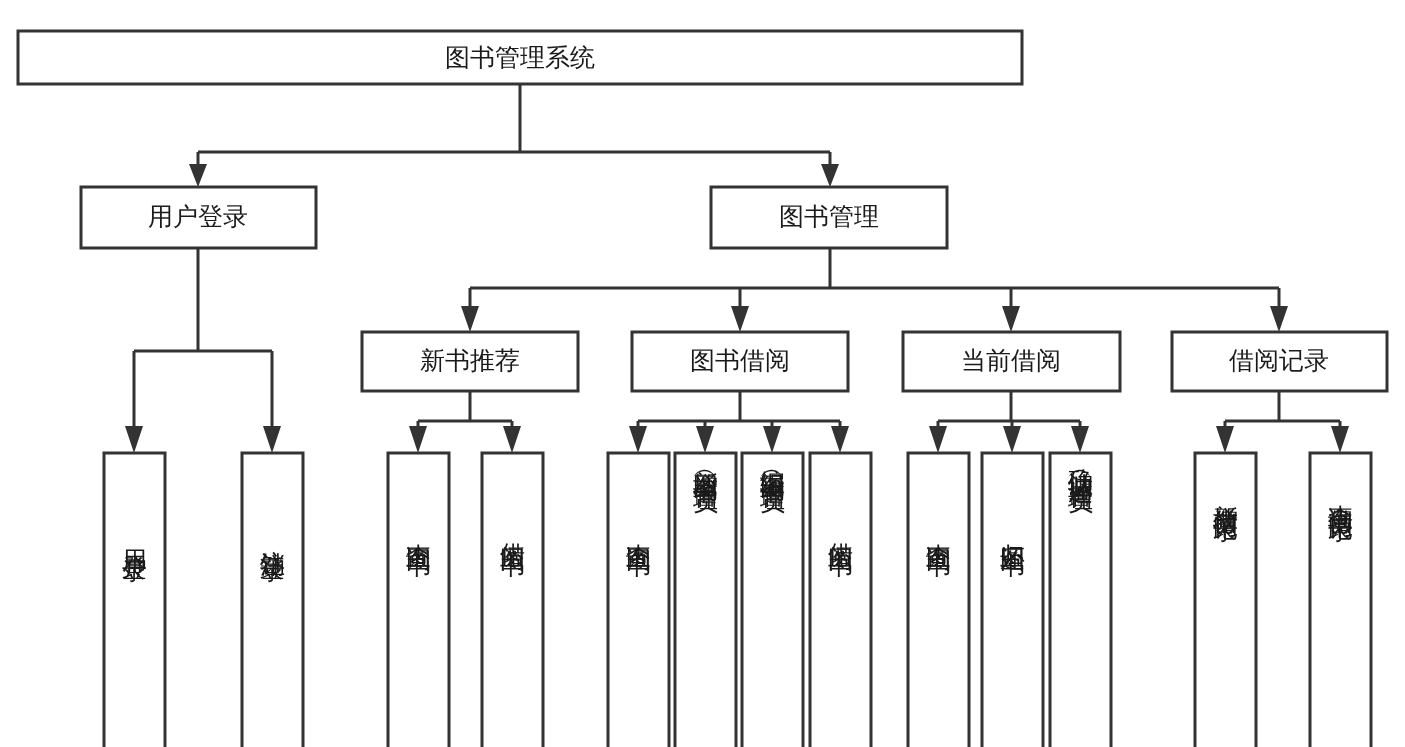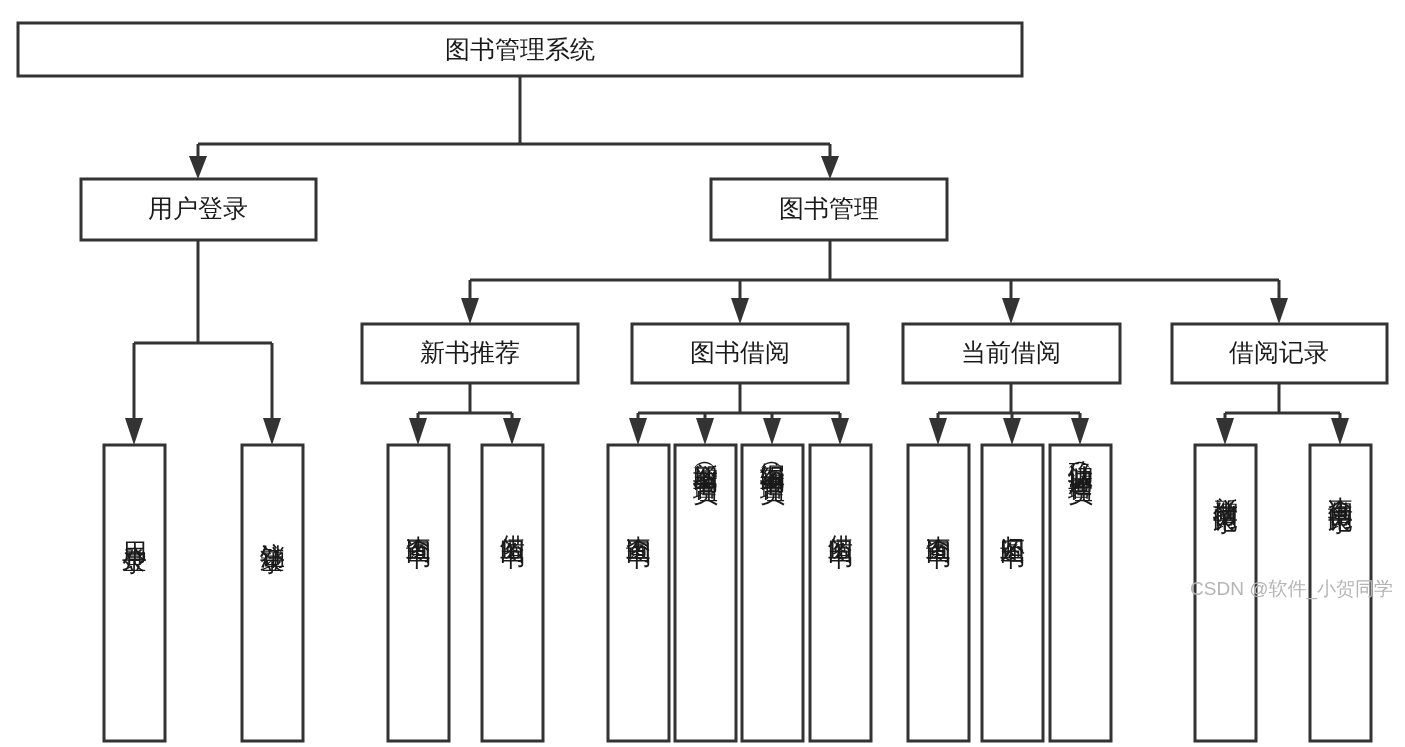--- a/index.html
+++ b/index.html
@@ -10,21 +10,21 @@
   body {
     width: 1405px;
     height: 747px;
     font-family: "Liberation Sans", "DejaVu Sans", sans-serif;
     overflow: hidden;
     position: relative;
   }
   #diagram-root {
     position: absolute;
     left: 0;
-    top: 8px;
+    top: 16px;
     width: 1405px;
     height: 600px;
   }
   svg.diagram {
     display: block;
     width: 1405px;
     height: 747px;
   }
   .node-rect {
     fill: #ffffff;
@@ -230,14 +230,13 @@
       <text class="node-label-v" x="1226" y="477">新增借阅记录</text>
     </g>
 
     <g>
       <rect class="node-rect" x="1310" y="437" width="61" height="296"></rect>
       <text class="node-label-v" x="1341" y="477">查询借阅记录</text>
     </g>
 
   </svg>
 
-  <div class="watermark">CSDN @软件_小贺同学</div>
 </div>
 
 </body></html>

